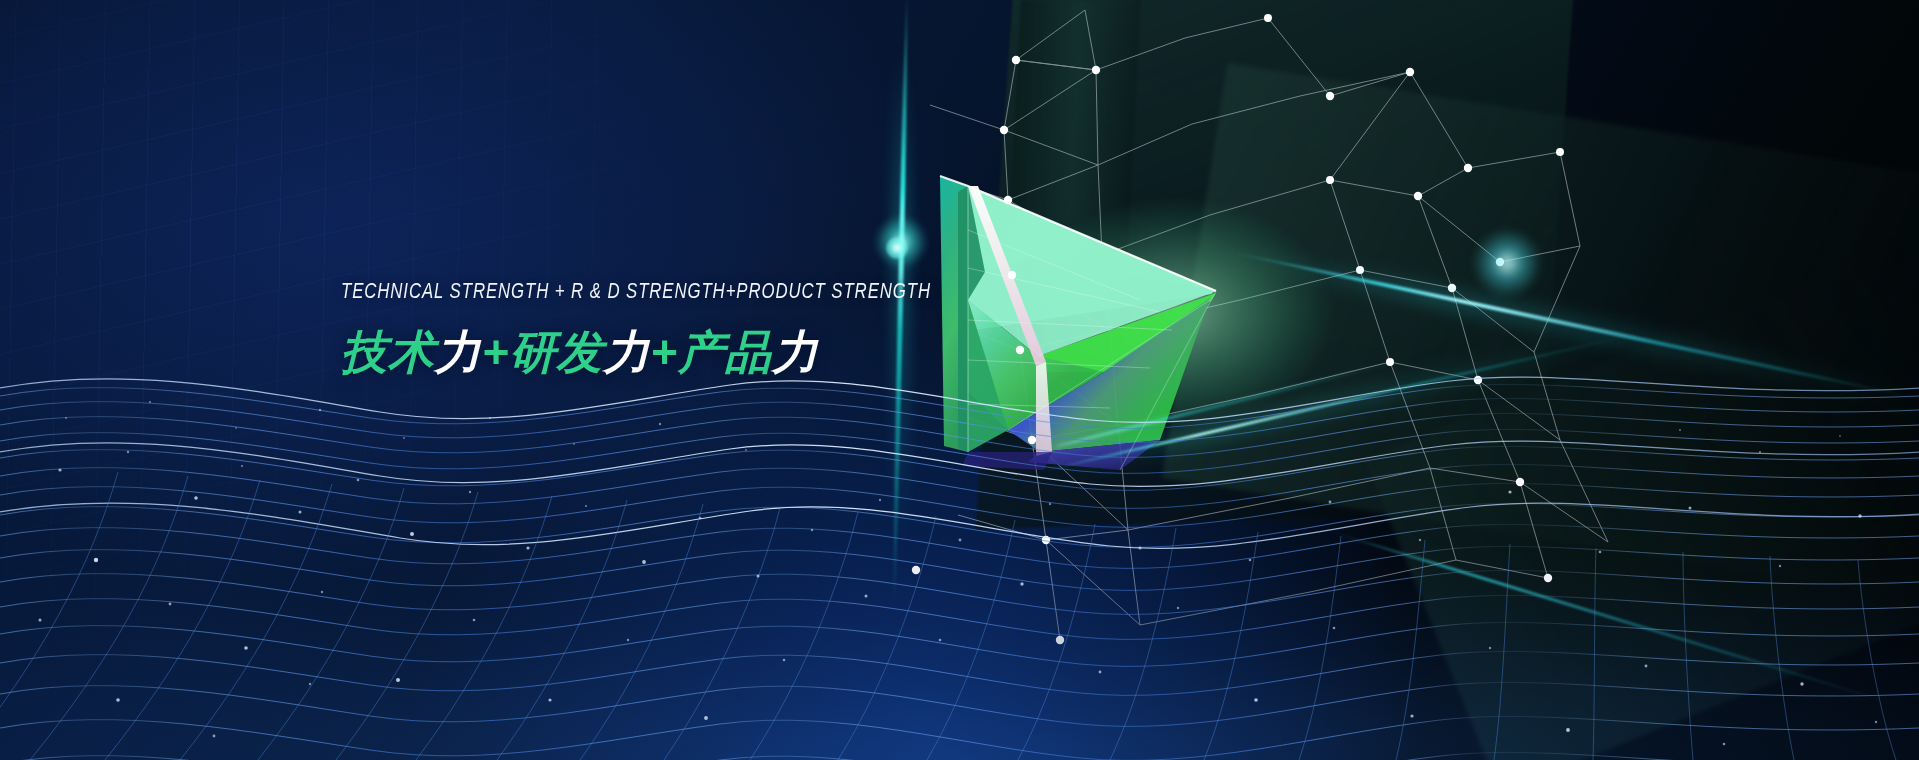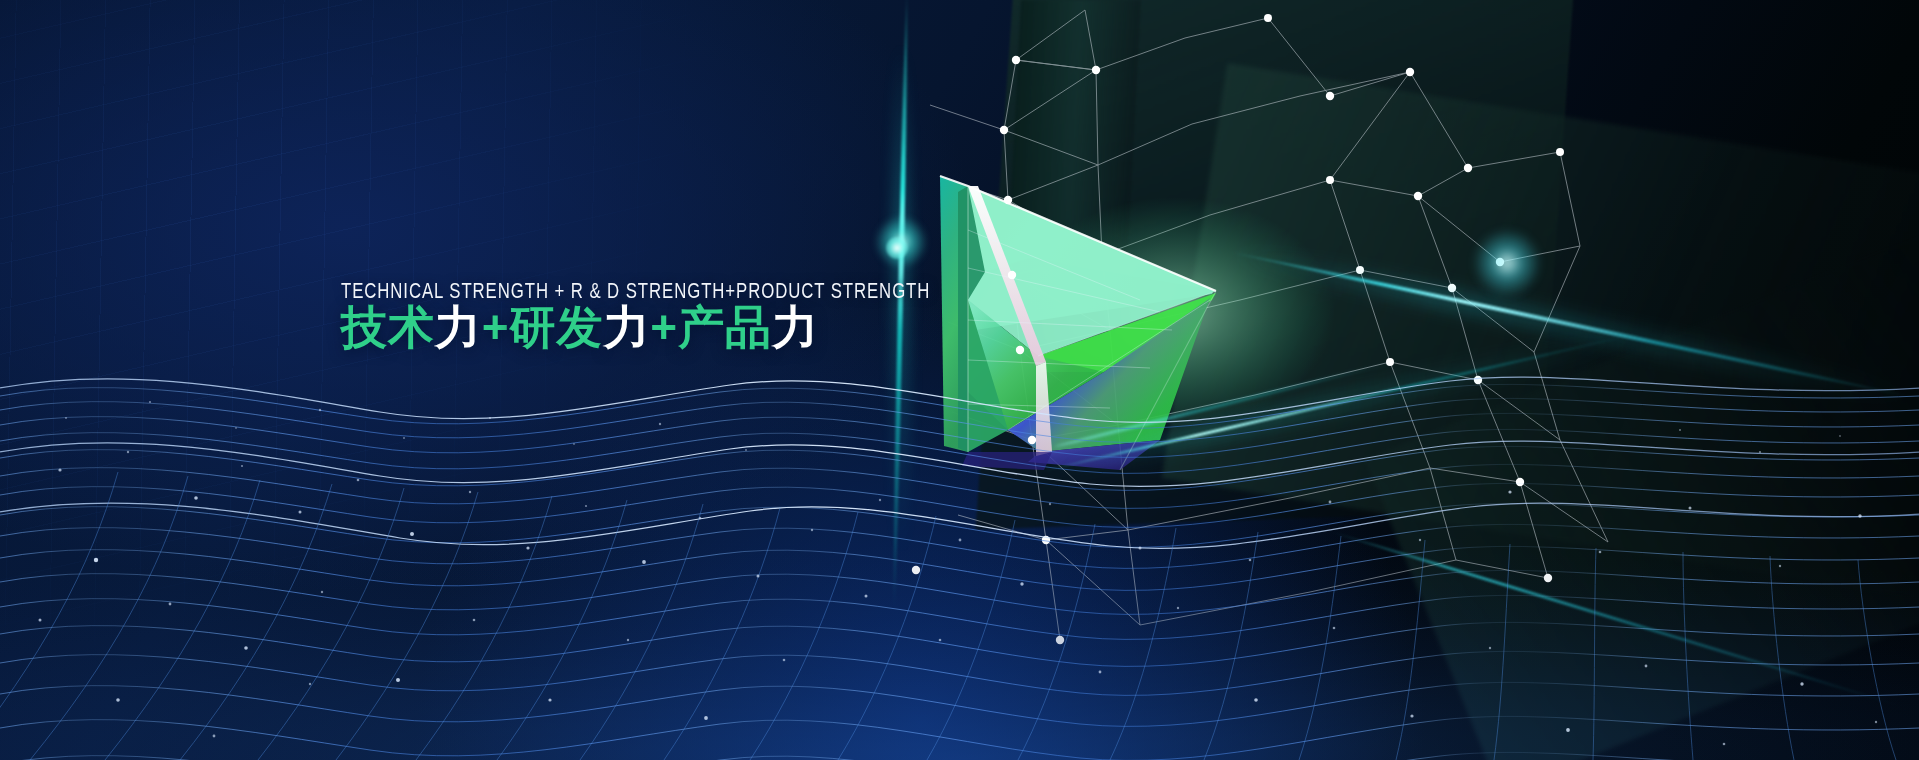--- a/index.html
+++ b/index.html
@@ -11,20 +11,21 @@
   }
 
   #stage {
     position:relative;
     width:1919px; height:760px;
     overflow:hidden;
     background:
       radial-gradient(ellipse 900px 520px at 18% 30%, #0d2358 0%, rgba(10,28,70,0) 70%),
       radial-gradient(ellipse 700px 600px at 48% 95%, #0a2a6b 0%, rgba(8,24,62,0) 72%),
       linear-gradient(120deg, #061634 0%, #071a3c 22%, #06152f 42%, #030c1c 62%, #010608 82%, #000305 100%);
+    font-style: italic;
   }
 
   
   .bggrid {
     position:absolute; left:-140px; top:-190px;
     width:1180px; height:880px;
     opacity:.55;
     transform:rotate(-13deg) skewX(-14deg);
     background-image:
       repeating-linear-gradient(to right, rgba(62,120,224,.17) 0 1px, transparent 1px 46px),
@@ -143,21 +144,21 @@
     font-size:19.5px;
     letter-spacing:.055em;
     color:#f2f5fa;
     font-weight:400;
     white-space:nowrap;
     transform:scaleX(.86) scaleY(1.14);
     transform-origin:left center;
     text-shadow:0 0 10px rgba(10,25,60,.8);
   }
   .headline {
-    margin-top:0;
+    margin-top:25px;
     font-size:46px;
     font-weight:700;
     letter-spacing:.02em;
     white-space:nowrap;
     line-height:1.1;
     text-shadow:0 2px 14px rgba(0,15,45,.85);
   }
 
   
   .particles { position:absolute; left:0; top:0; width:1919px; height:760px; pointer-events:none; }

